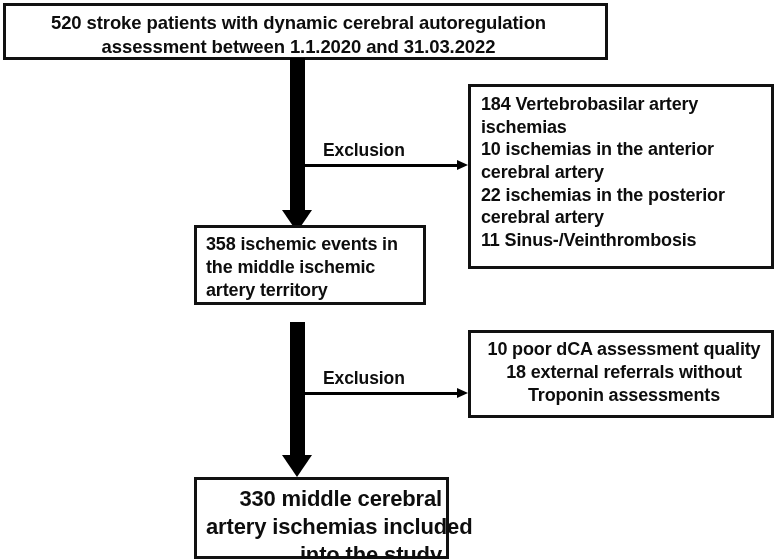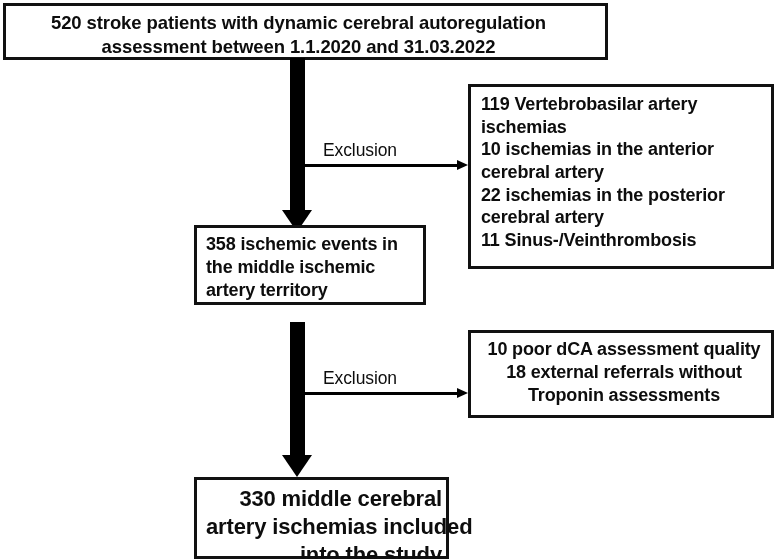--- a/index.html
+++ b/index.html
@@ -152,21 +152,21 @@
   #h-arrow-1 .tip { left: 152px; }
 
   #h-arrow-2 { left: 305px; top: 388px; width: 163px; }
   #h-arrow-2 .bar { width: 155px; }
   #h-arrow-2 .tip { left: 152px; }
 
   
   .excl-label {
     position: absolute;
     font-size: 17.5px;
-    font-weight: normal;
+    font-weight: bold;
     color: #0d0d0d;
     white-space: nowrap;
     letter-spacing: -0.1px;
   }
   #excl-label-1 { left: 323px; top: 140px; }
   #excl-label-2 { left: 323px; top: 368px; }
 </style>
 </head>
 <body>
 
@@ -182,21 +182,21 @@
     <div class="head"></div>
   </div>
 
   <div class="excl-label" id="excl-label-1">Exclusion</div>
   <div class="h-arrow" id="h-arrow-1">
     <div class="bar"></div>
     <div class="tip"></div>
   </div>
 
   <div class="box" id="box-excl-1">
-    <span class="line">119 Vertebrobasilar artery</span>
+    <span class="line">184 Vertebrobasilar artery</span>
     <span class="line">ischemias</span>
     <span class="line">10 ischemias in the anterior</span>
     <span class="line">cerebral artery</span>
     <span class="line">22 ischemias in the posterior</span>
     <span class="line">cerebral artery</span>
     <span class="line">11 Sinus-/Veinthrombosis</span>
   </div>
 
   <div class="box" id="box-middle">
     <span class="line">358 ischemic events in</span>

